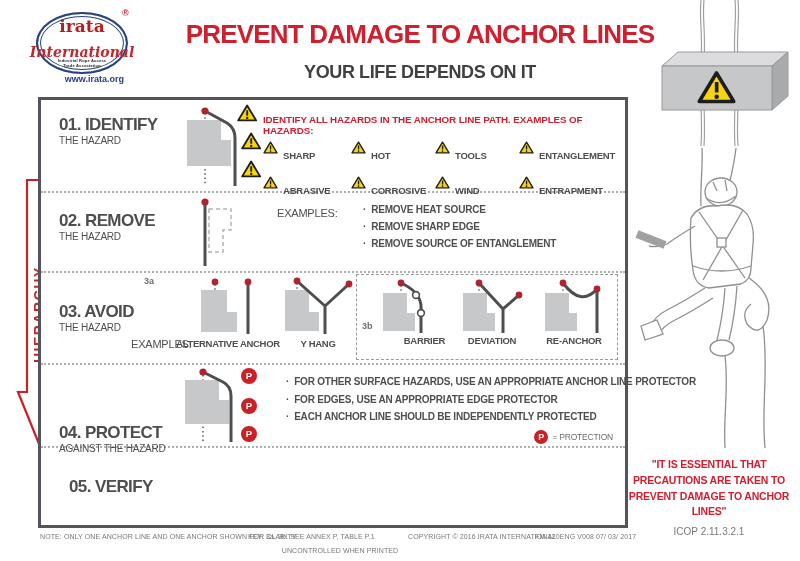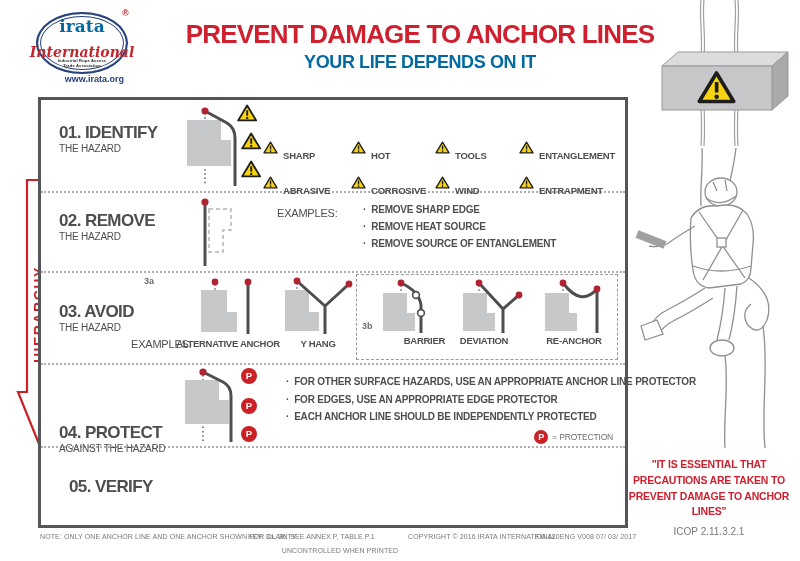--- a/index.html
+++ b/index.html
@@ -4,28 +4,28 @@
 <style>
   html,body{margin:0;padding:0;background:#fff;}
   .poster{position:relative;width:800px;height:561px;background:#fff;overflow:hidden;
           font-family:"Liberation Sans",sans-serif;color:#4d4e50;}
   .abs{position:absolute;}
 
   
   .logo-oval{position:absolute;left:36px;top:12px;width:88px;height:58px;border:2px solid #27427c;
              border-radius:50%;display:flex;flex-direction:column;align-items:center;justify-content:center;
              box-shadow:inset 0 0 0 2px #fff, inset 0 0 0 3px #27427c;}
-  .logo-brand{font-family:"DejaVu Serif",serif;font-weight:700;font-size:17px;color:#0369a1;line-height:1;}
+  .logo-brand{font-family:"DejaVu Serif",serif;font-weight:700;font-size:17px;color:#b91c1c;line-height:1;}
   .logo-intl{font-family:"DejaVu Serif",serif;font-style:italic;font-weight:700;font-size:14px;color:#c1272d;line-height:1;margin-top:10px;}
   .logo-tiny{font-size:4px;font-weight:700;color:#1d1d1b;line-height:1.2;letter-spacing:.2px;}
   .logo-reg{position:absolute;left:122px;top:8px;font-size:9px;color:#c1272d;font-weight:700;}
   .logo-site{position:absolute;left:36px;top:74px;width:88px;text-align:right;font-size:9px;font-weight:700;color:#27427c;}
   .title-box{position:absolute;left:150px;top:20px;width:540px;text-align:center;}
   .main-title{font-size:26px;font-weight:700;color:#cf2030;letter-spacing:-0.8px;line-height:1.1;}
-  .sub-title{font-size:18px;font-weight:700;color:#0369a1;letter-spacing:-0.4px;margin-top:3px;}
+  .sub-title{font-size:18px;font-weight:700;color:#404040;letter-spacing:-0.4px;margin-top:13px;}
 
   
   .panel{position:absolute;left:38px;top:97px;width:590px;height:431px;border:3px solid #54555a;box-sizing:border-box;background:#fff;}
   .sep{position:absolute;left:0;right:0;border-top:2px dotted #aeaeae;height:0;}
 
   .step-num{font-size:17px;font-weight:700;color:#4d4e50;letter-spacing:-0.6px;line-height:1;}
   .step-sub{font-size:10px;color:#4d4e50;letter-spacing:-0.2px;margin-top:2px;}
   .red-heading{font-size:9.8px;font-weight:700;color:#cf2030;letter-spacing:-0.1px;}
   .haz-grid{position:absolute;left:222px;top:34px;width:358px;display:grid;grid-template-columns:88px 84px 84px 102px;row-gap:8px;}
   .haz-item{display:flex;align-items:center;gap:5px;}
@@ -86,41 +86,42 @@
     <path d="M11,2 L35,2 L35,214 L44,214 L23,266 L2,214 L11,214 Z" fill="#ffffff" stroke="#cb2026" stroke-width="2.2" stroke-linejoin="miter"></path>
     <text transform="rotate(-90 23 118)" x="-44" y="123" fill="#cb2026" font-family="Liberation Sans, sans-serif" font-size="14" font-weight="700" letter-spacing="1.5">HIERARCHY</text>
   </svg>
 
   <div class="panel">
     <div class="sep" style="top:91px;"></div>
     <div class="sep" style="top:171px;"></div>
     <div class="sep" style="top:263px;"></div>
     <div class="sep" style="top:346px;"></div>
 
-    <div class="abs" style="left:18px;top:24px;">
+    <div class="abs" style="left:18px;top:16px;">
       <div class="step-num">01. IDENTIFY</div>
       <div class="step-sub">THE HAZARD</div>
     </div>
 
     <svg class="abs" style="left:128px;top:4px;" width="100" height="84" viewBox="0 0 100 84">
       <path d="M36,9 L36,82" stroke="#4d4e50" stroke-width="1.4" stroke-dasharray="1.5,2.8" fill="none"></path>
       <path d="M18,16 H52 V36 H62 V62 H18 Z" fill="#c7c8ca"></path>
       <path d="M36,7 L58,19 Q66,24 66,34 L66,82" stroke="#4d4e50" stroke-width="3" fill="none"></path>
       <circle cx="36" cy="7" r="3.6" fill="#b02330"></circle>
       <g transform="translate(68,0) scale(0.78)">
           <use href="#wtri"></use>
         </g>
       <g transform="translate(72,28) scale(0.78)">
           <use href="#wtri"></use>
         </g>
       <g transform="translate(72,56) scale(0.78)">
           <use href="#wtri"></use>
         </g>
     </svg>
 
+    <div class="abs red-heading" style="left:222px;top:14px;width:360px;">IDENTIFY ALL HAZARDS IN THE ANCHOR LINE PATH. EXAMPLES OF HAZARDS:</div>
 
     <div class="haz-grid">
       <div class="haz-item">
         <svg class="tri13" viewBox="0 0 26 23">
             <use href="#wtri"></use>
           </svg>
         <span class="haz-label">SHARP</span>
       </div>
       <div class="haz-item">
         <svg class="tri13" viewBox="0 0 26 23">
@@ -173,22 +174,22 @@
 
     <svg class="abs" style="left:142px;top:96px;" width="60" height="72" viewBox="0 0 60 72">
       <path d="M26,13 H48 V34 H40 V56 H26 Z" fill="none" stroke="#b3b4b6" stroke-width="1.5" stroke-dasharray="4,3"></path>
       <path d="M22,6 L22,70" stroke="#4d4e50" stroke-width="3" fill="none"></path>
       <circle cx="22" cy="6" r="3.6" fill="#b02330"></circle>
     </svg>
 
     <div class="abs examples" style="left:236px;top:107px;">EXAMPLES:</div>
 
     <div class="abs bullets" style="left:322px;top:101px;">
+      <div class="b">REMOVE HEAT SOURCE</div>
       <div class="b">REMOVE SHARP EDGE</div>
-      <div class="b">REMOVE HEAT SOURCE</div>
       <div class="b">REMOVE SOURCE OF ENTANGLEMENT</div>
     </div>
 
     <div class="abs key-label" style="left:103px;top:176px;">3a</div>
 
     <div class="abs" style="left:18px;top:203px;">
       <div class="step-num">03. AVOID</div>
       <div class="step-sub">THE HAZARD</div>
     </div>
 
@@ -225,21 +226,21 @@
       </svg>
       <div class="opt-label" style="left:18px;top:60px;width:70px;text-align:right;">BARRIER</div>
 
       <svg style="position:absolute;left:100px;top:4px;" width="70" height="56" viewBox="0 0 70 56">
         <path d="M22,6 L22,50" stroke="#4d4e50" stroke-width="1.3" stroke-dasharray="1.5,2.8" fill="none"></path>
         <path d="M6,14 H30 V34 H38 V52 H6 Z" fill="#c7c8ca"></path>
         <path d="M22,4 L46,30 L46,54 M62,16 L46,30" stroke="#4d4e50" stroke-width="3" fill="none" stroke-linejoin="round"></path>
         <circle cx="22" cy="4" r="3.4" fill="#b02330"></circle>
         <circle cx="62" cy="16" r="3.4" fill="#b02330"></circle>
       </svg>
-      <div class="opt-label" style="left:92px;top:60px;width:70px;">DEVIATION</div>
+      <div class="opt-label" style="left:100px;top:60px;width:70px;">DEVIATION</div>
 
       <svg style="position:absolute;left:182px;top:4px;" width="70" height="56" viewBox="0 0 70 56">
         <path d="M24,6 L24,50" stroke="#4d4e50" stroke-width="1.3" stroke-dasharray="1.5,2.8" fill="none"></path>
         <path d="M6,14 H30 V34 H38 V52 H6 Z" fill="#c7c8ca"></path>
         <path d="M24,4 Q42,28 58,10 M58,10 L58,54" stroke="#4d4e50" stroke-width="3" fill="none"></path>
         <circle cx="24" cy="4" r="3.4" fill="#b02330"></circle>
         <circle cx="58" cy="10" r="3.4" fill="#b02330"></circle>
       </svg>
       <div class="opt-label" style="left:182px;top:60px;width:70px;">RE-ANCHOR</div>
     </div>

